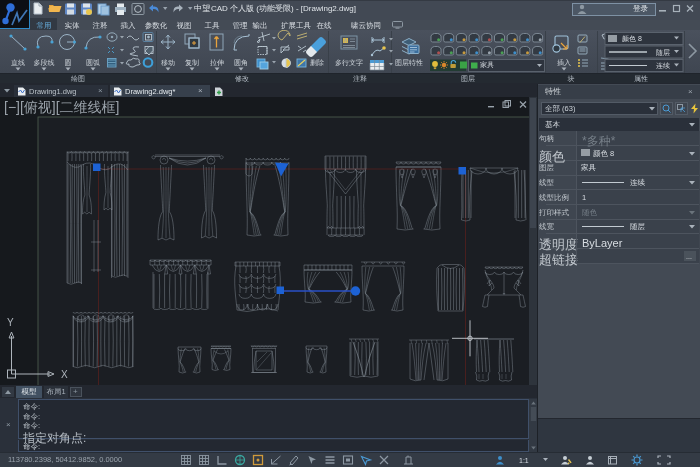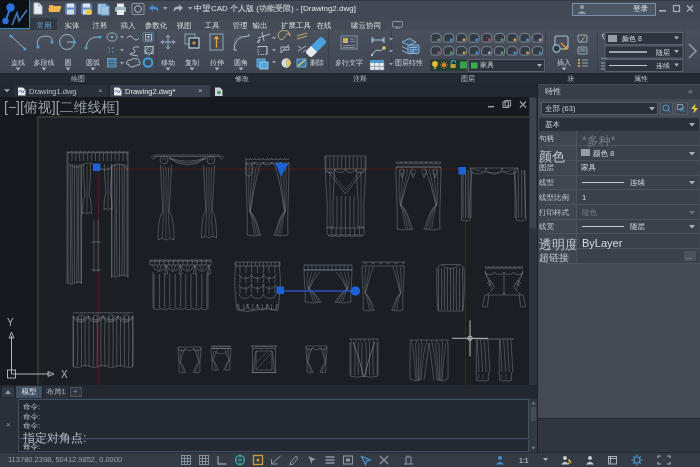--- a/index.html
+++ b/index.html
@@ -816,21 +816,21 @@
 <div class="txt" style="left:539px;top:179.1px;font-size:7.5px;color:#c2c8ce">线型</div>
 <div class="ab" style="left:546px;top:204.0px;width:153px;height:1px;background:#4d545e"></div>
 <div class="txt" style="left:539px;top:193.8px;font-size:7.5px;color:#c2c8ce">线型比例</div>
 <div class="ab" style="left:546px;top:218.7px;width:153px;height:1px;background:#4d545e"></div>
 <div class="txt" style="left:539px;top:208.5px;font-size:7.5px;color:#c2c8ce">打印样式</div>
 <div class="ab" style="left:546px;top:233.39999999999998px;width:153px;height:1px;background:#4d545e"></div>
 <div class="txt" style="left:539px;top:223.2px;font-size:7.5px;color:#c2c8ce">线宽</div>
 <div class="ab" style="left:546px;top:248.09999999999997px;width:153px;height:1px;background:#4d545e"></div>
 <div class="txt" style="left:539px;top:237.89999999999998px;font-size:13px;color:#c2c8ce">透明度</div>
 <div class="ab" style="left:546px;top:262.8px;width:153px;height:1px;background:#4d545e"></div>
-<div class="txt" style="left:539px;top:252.6px;font-size:10px;color:#c2c8ce">超链接</div>
+<div class="txt" style="left:539px;top:252.6px;font-size:13px;color:#c2c8ce">超链接</div>
 <div class="ab" style="left:576px;top:131.0px;width:1px;height:132.29999999999998px;background:#4d545e"></div>
 <div class="txt" style="left:582px;top:135.0px;font-size:12px;color:#767f88">*多种*</div>
 <div class="ab" style="left:581px;top:149.2px;width:9px;height:7px;background:#969da4"></div>
 <div class="txt" style="left:593px;top:149.7px;font-size:7.5px;color:#d8dde2">颜色 8</div>
 <div class="txt" style="left:581px;top:164.4px;font-size:7.5px;color:#d8dde2">家具</div>
 <div class="ab" style="left:582px;top:182.1px;width:42px;height:1px;background:#c2cad1"></div>
 <div class="txt" style="left:630px;top:179.1px;font-size:7.5px;color:#d8dde2">连续</div>
 <div class="txt" style="left:582px;top:193.8px;font-size:7.5px;color:#d8dde2">1</div>
 <div class="txt" style="left:582px;top:208.5px;font-size:7.5px;color:#767f88">随色</div>
 <div class="ab" style="left:582px;top:225.7px;width:42px;height:1.6px;background:#c2cad1"></div>

